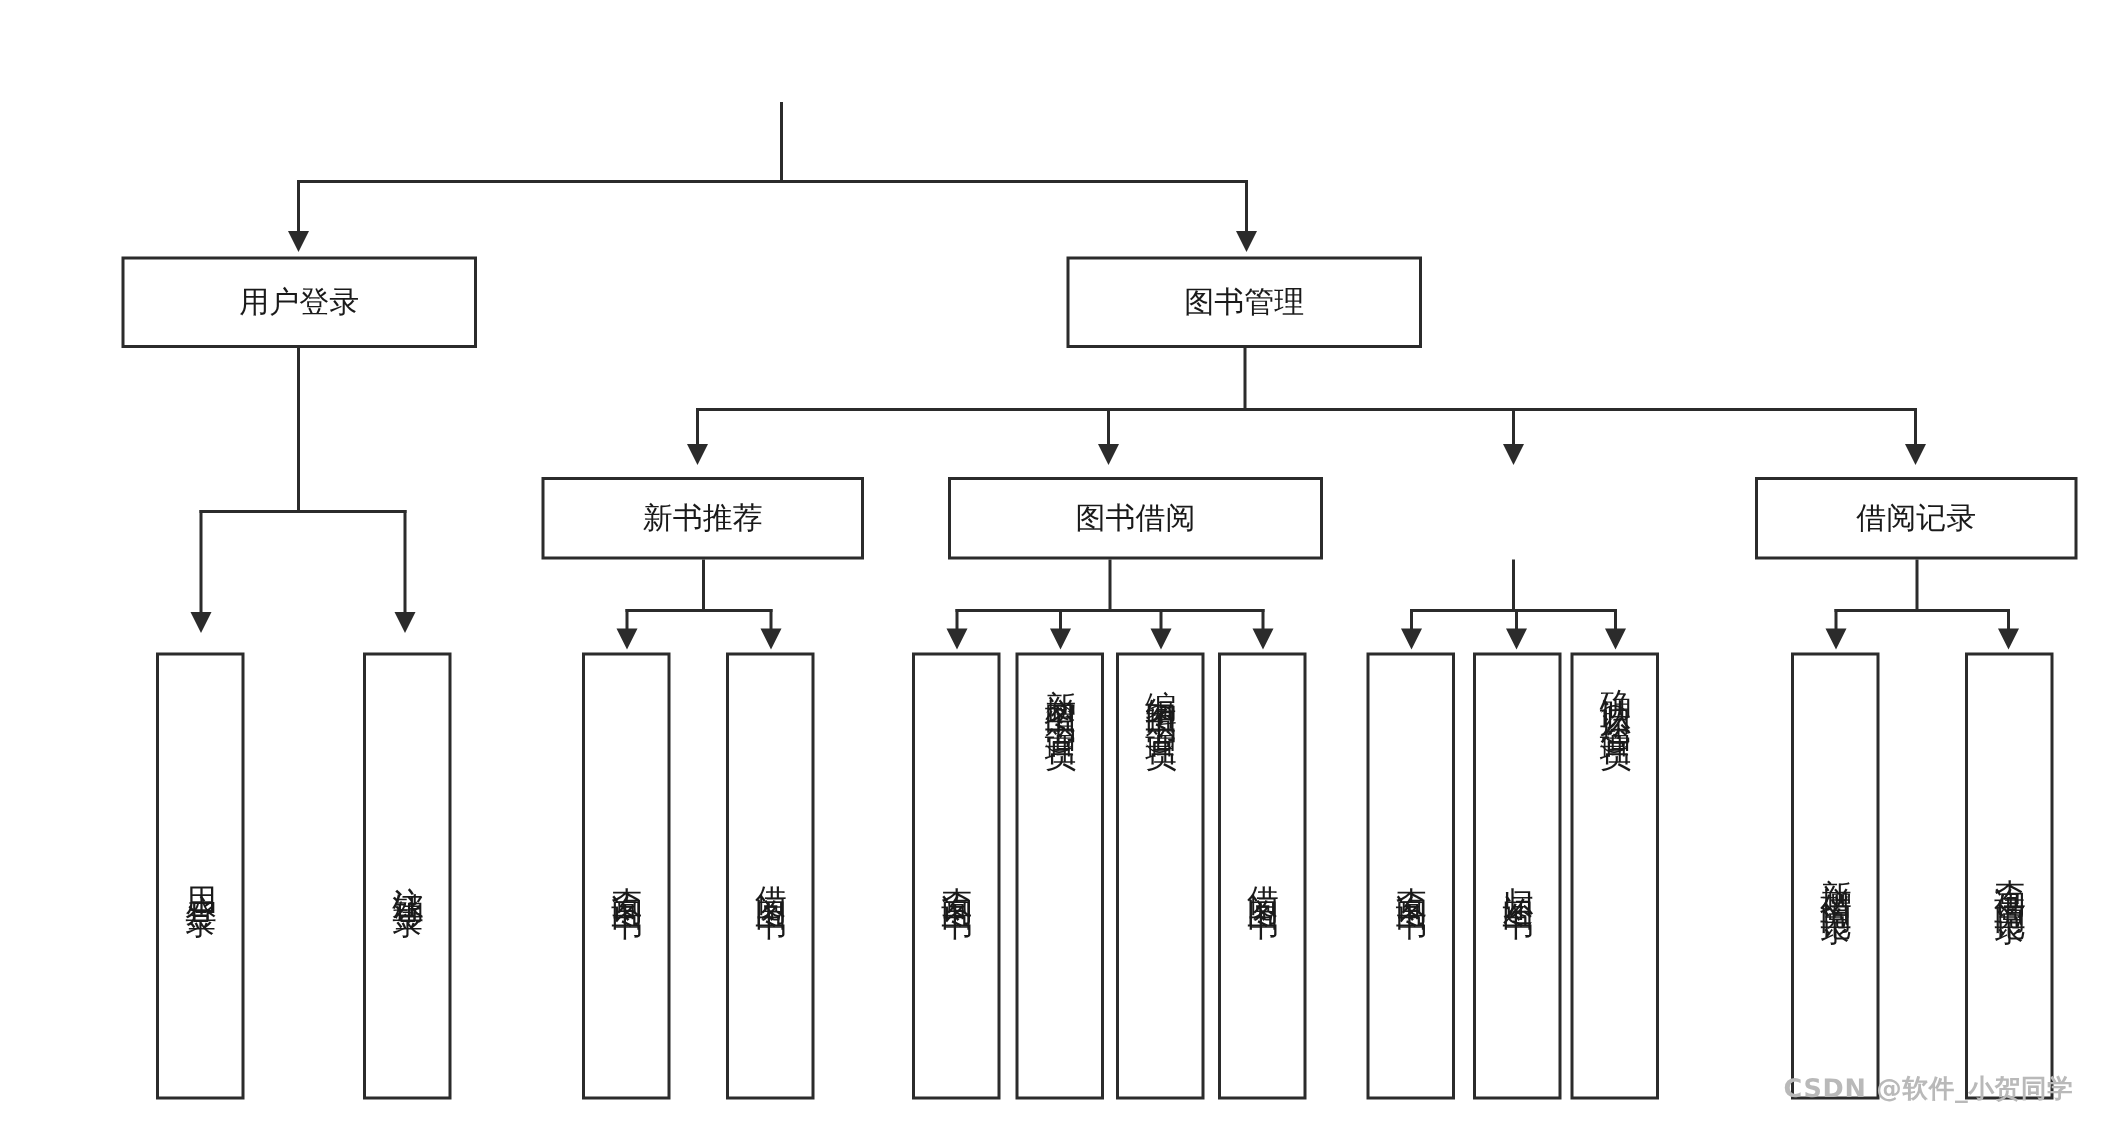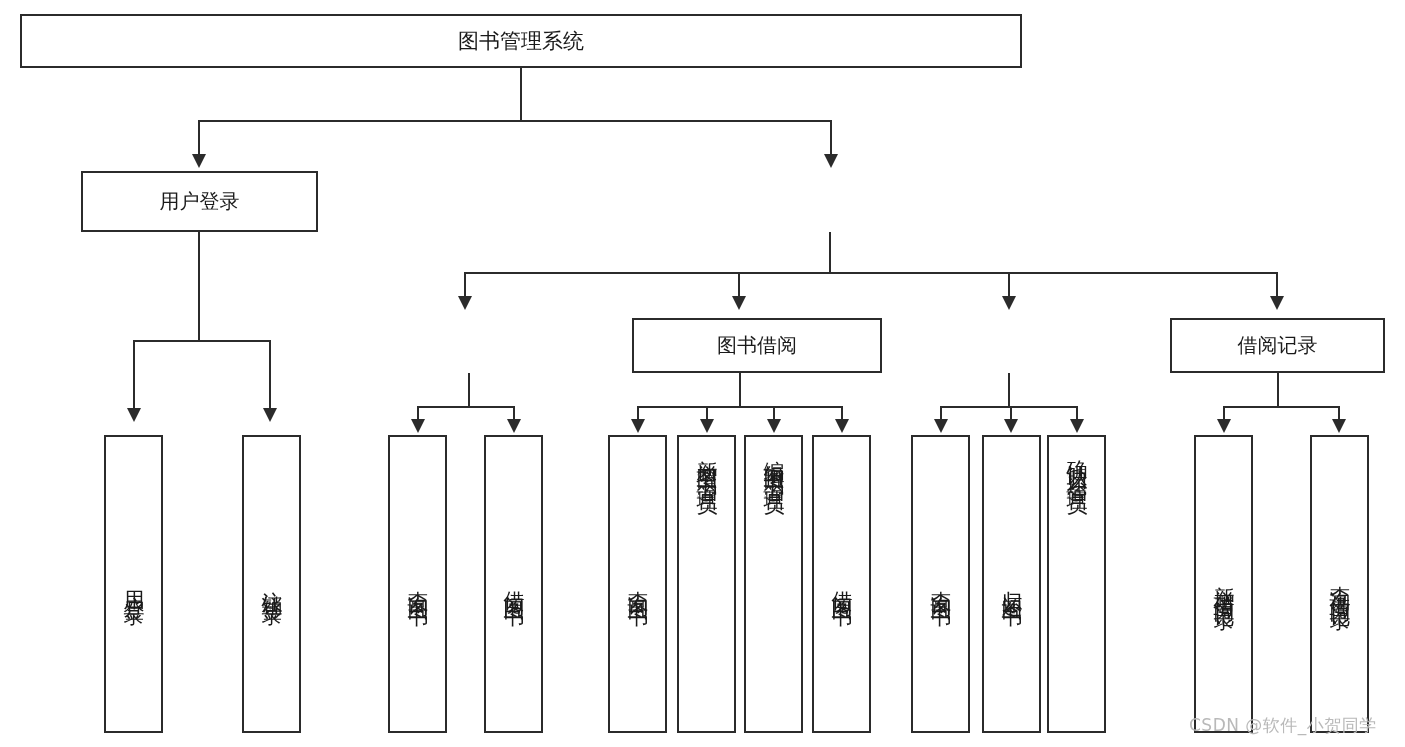--- a/index.html
+++ b/index.html
@@ -61,57 +61,60 @@
     font-size: 17px;
     white-space: nowrap;
     letter-spacing: 0.5px;
   }
 </style>
 </head>
 <body>
 
 <div id="canvas">
 
-  <div class="node root" style="left:20px; top:14px; width:1002px; height:54px;">
-    <span>图书管理系统</span>
-  </div>
 
   <div class="conn v" style="left:520px; top:68px; width:2px; height:52px;"></div>
 
   <div class="conn h" style="left:198px; top:120px; width:634px; height:2px;"></div>
 
   <div class="conn v" style="left:198px; top:120px; width:2px; height:36px;"></div>
   <div class="arrow" style="left:192px; top:154px;"></div>
 
   <div class="conn v" style="left:830px; top:120px; width:2px; height:36px;"></div>
   <div class="arrow" style="left:824px; top:154px;"></div>
 
   <div class="node level2" style="left:81px; top:171px; width:237px; height:61px;">
     <span>用户登录</span>
   </div>
 
+  <div class="node level2" style="left:711px; top:171px; width:237px; height:61px;">
+    <span>图书管理</span>
+  </div>
 
   <div class="conn v" style="left:198px; top:232px; width:2px; height:108px;"></div>
   <div class="conn h" style="left:133px; top:340px; width:138px; height:2px;"></div>
   <div class="conn v" style="left:133px; top:340px; width:2px; height:70px;"></div>
   <div class="arrow" style="left:127px; top:408px;"></div>
   <div class="conn v" style="left:269px; top:340px; width:2px; height:70px;"></div>
   <div class="arrow" style="left:263px; top:408px;"></div>
 
   <div class="conn v" style="left:829px; top:232px; width:2px; height:40px;"></div>
   <div class="conn h" style="left:464px; top:272px; width:814px; height:2px;"></div>
   <div class="conn v" style="left:464px; top:272px; width:2px; height:26px;"></div>
   <div class="arrow" style="left:458px; top:296px;"></div>
   <div class="conn v" style="left:738px; top:272px; width:2px; height:26px;"></div>
   <div class="arrow" style="left:732px; top:296px;"></div>
   <div class="conn v" style="left:1008px; top:272px; width:2px; height:26px;"></div>
   <div class="arrow" style="left:1002px; top:296px;"></div>
   <div class="conn v" style="left:1276px; top:272px; width:2px; height:26px;"></div>
   <div class="arrow" style="left:1270px; top:296px;"></div>
 
+  <div class="node level2" style="left:361px; top:318px; width:215px; height:55px;">
+    <span>新书推荐</span>
+  </div>
   <div class="node level2" style="left:632px; top:318px; width:250px; height:55px;">
     <span>图书借阅</span>
   </div>
   <div class="node level2" style="left:1170px; top:318px; width:215px; height:55px;">
     <span>借阅记录</span>
   </div>
 
   <div class="conn v" style="left:468px; top:373px; width:2px; height:33px;"></div>
   <div class="conn h" style="left:417px; top:406px; width:98px; height:2px;"></div>
   <div class="conn v" style="left:417px; top:406px; width:2px; height:14px;"></div>
@@ -183,15 +186,15 @@
     <span>确认归还（管理员）</span>
   </div>
 
   <div class="node leaf" style="left:1194px; top:435px; width:59px; height:298px;">
     <span>新增借阅记录</span>
   </div>
   <div class="node leaf" style="left:1310px; top:435px; width:59px; height:298px;">
     <span>查询借阅记录</span>
   </div>
 
-  <div class="watermark" style="left:1189px; top:714px;">CSDN @软件_小贺同学</div>
+  <div class="watermark" style="left:1189px; top:714px;font-weight:bold;">CSDN @软件_小贺同学</div>
 
 </div>
 
 </body></html>

